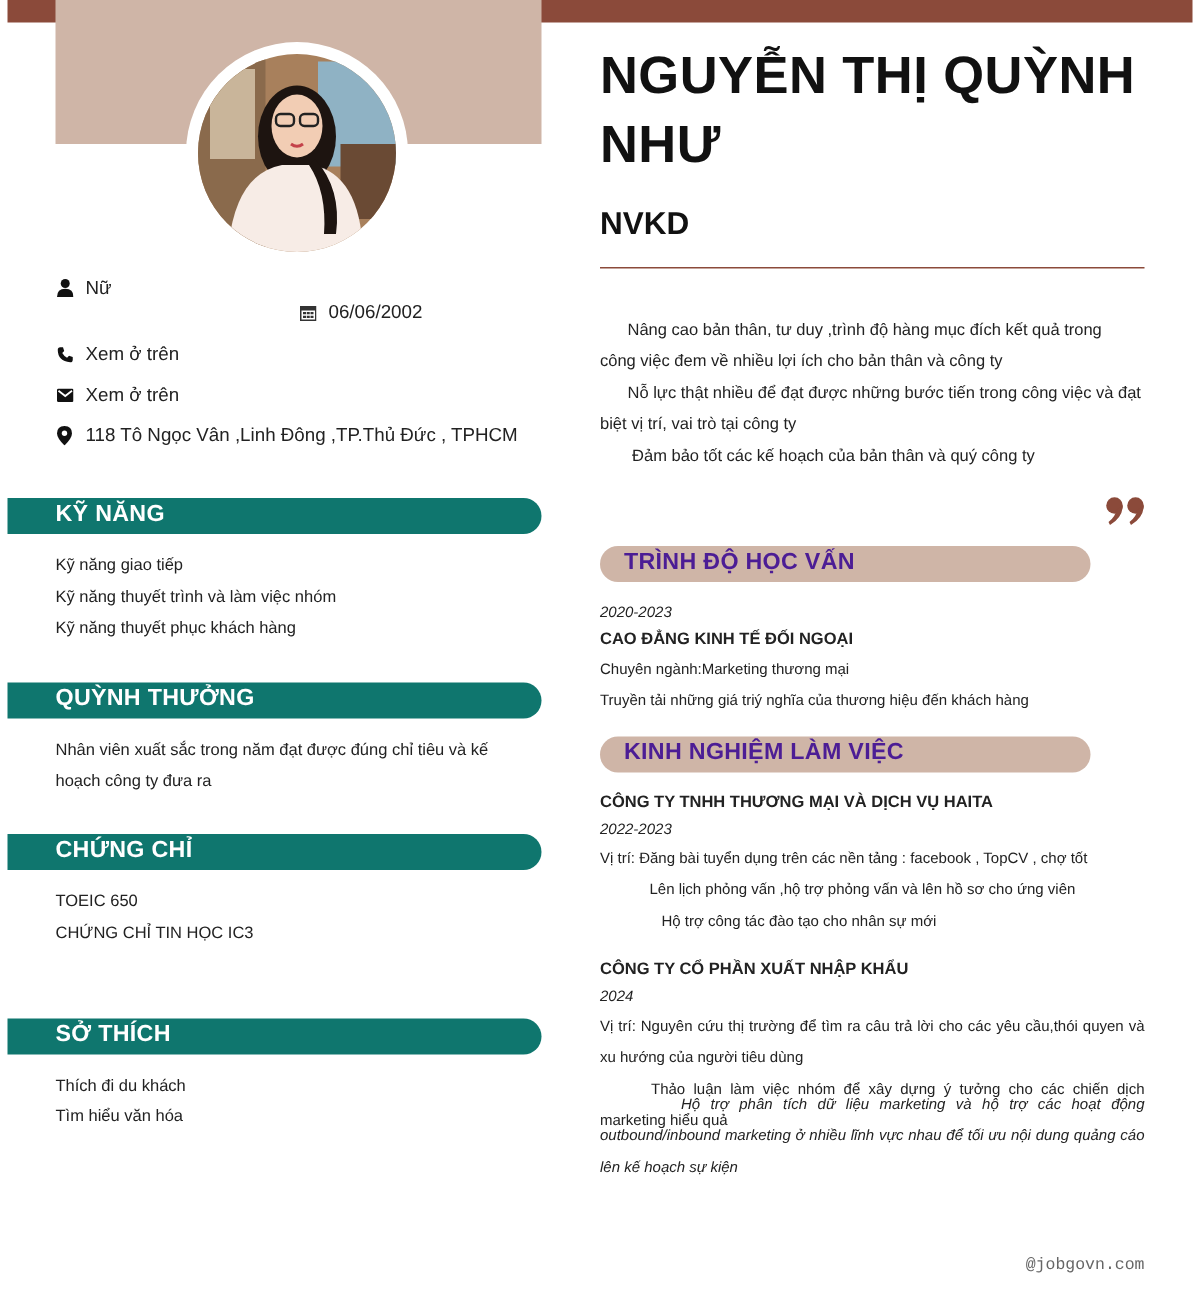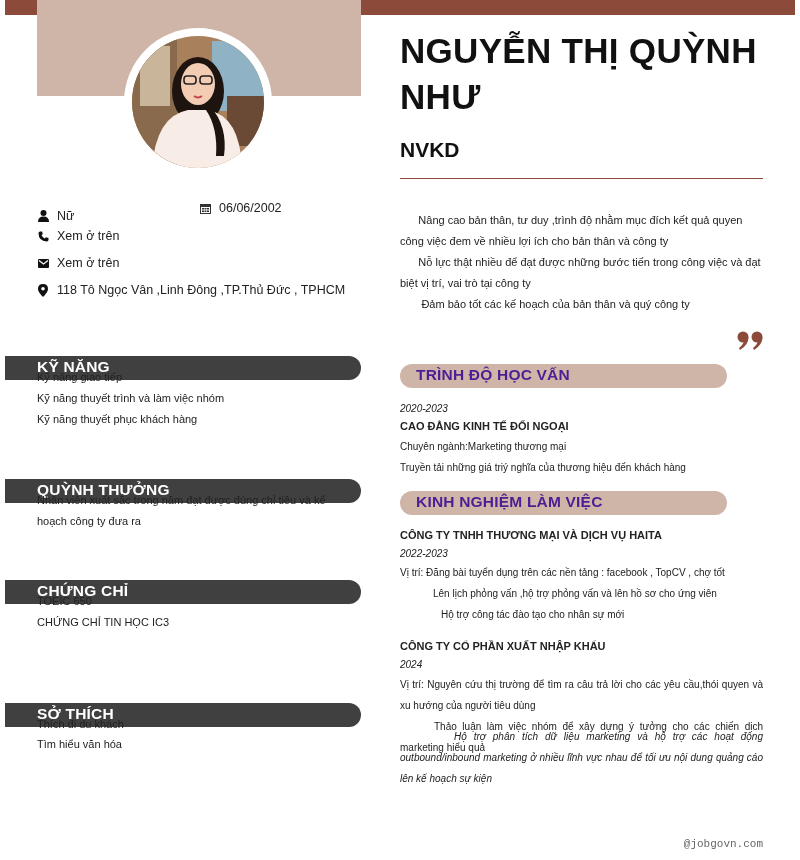--- a/index.html
+++ b/index.html
@@ -9,21 +9,21 @@
   .top-bar { position: absolute; left: 5px; top: 0; width: 790px; height: 15px; background: #8b4a3a; }
   .tan-panel { position: absolute; left: 37px; top: 0; width: 324px; height: 96px; background: #cfb5a7; }
 
   .avatar-wrap { position: absolute; left: 124px; top: 28px; width: 148px; height: 148px; border-radius: 50%; background: #ffffff; }
   .avatar { position: absolute; left: 8px; top: 8px; width: 132px; height: 132px; border-radius: 50%; overflow: hidden; }
 
   .contact { position: absolute; left: 37px; font-size: 12.5px; color: #222; display: flex; align-items: center; }
   .contact .ico { width: 12px; height: 12px; margin-right: 8px; display: inline-flex; align-items: center; justify-content: center; }
   .contact svg { display: block; }
 
-  .sec-head { position: absolute; left: 5px; width: 356px; height: 24px; background: #404040; border-radius: 0 12px 12px 0; margin-top: 24px; }
+  .sec-head { position: absolute; left: 5px; width: 356px; height: 24px; background: #0f766e; border-radius: 0 12px 12px 0; }
   .sec-head span { position: absolute; left: 32px; top: 2px; font-weight: bold; font-size: 15.5px; color: #ffffff; letter-spacing: 0.2px; }
 
   .left-item { position: absolute; left: 37px; font-size: 11px; color: #222; line-height: 21px; }
 
   .name { position: absolute; left: 400px; top: 28px; width: 380px; font-weight: bold; font-size: 35px; line-height: 46px; color: #111; letter-spacing: 0.3px; }
   .job-title { position: absolute; left: 400px; top: 138px; font-weight: bold; font-size: 21px; color: #111; }
   .divider { position: absolute; left: 400px; top: 178px; width: 363px; height: 1px; background: #8b4a3a; }
 
   .summary { position: absolute; left: 400px; width: 363px; font-size: 11px; color: #222; line-height: 21px; }
   .quote-icon { position: absolute; left: 737px; top: 331px; }
@@ -56,21 +56,21 @@
       <ellipse cx="66" cy="48" rx="17" ry="21" fill="#f2cdb4"></ellipse>
       <rect x="52" y="40" width="12" height="8" rx="3" fill="none" stroke="#222" stroke-width="1.6"></rect>
       <rect x="68" y="40" width="12" height="8" rx="3" fill="none" stroke="#222" stroke-width="1.6"></rect>
       <path d="M62 60 Q66 63 70 60" stroke="#c4424a" stroke-width="2" fill="none"></path>
       <path d="M20 132 Q24 80 56 74 L76 74 Q108 80 110 132 Z" fill="#f7ece6"></path>
       <path d="M78 70 Q96 90 92 120 L84 120 Q86 92 74 74 Z" fill="#1d1410"></path>
     </svg>
   </div>
 </div>
 
-<div class="contact" style="top:209px;">
+<div class="contact" style="top:185px;">
   <span class="ico">
     <svg width="11" height="12" viewBox="0 0 11 12">
         <circle cx="5.5" cy="3" r="3" fill="#111"></circle>
         <path d="M0 12 Q0 6.5 5.5 6.5 Q11 6.5 11 12 Z" fill="#111"></path>
       </svg>
   </span>
   <span>Nữ</span>
 </div>
 <div class="contact" style="top:201px; left:199px;">
   <span class="ico">
@@ -136,21 +136,21 @@
 <div class="sec-head" style="top:679px;">
     <span>SỞ THÍCH</span>
   </div>
 <div class="left-item" style="top:714px;">Thích đi du khách</div>
 <div class="left-item" style="top:734px;">Tìm hiểu văn hóa</div>
 
 <div class="name">NGUYỄN THỊ QUỲNH NHƯ</div>
 <div class="job-title">NVKD</div>
 <div class="divider"></div>
 
-<div class="summary" style="top:210px; white-space:pre;">      Nâng cao bản thân, tư duy ,trình độ nhằm mục đích kết quả quyen</div>
+<div class="summary" style="top:210px; white-space:pre;">      Nâng cao bản thân, tư duy ,trình độ hàng mục đích kết quả trong</div>
 <div class="summary" style="top:231px; white-space:pre;">công việc đem về nhiều lợi ích cho bản thân và công ty</div>
 <div class="summary" style="top:252px; white-space:pre;">      Nỗ lực thật nhiều để đạt được những bước tiến trong công việc và đạt</div>
 <div class="summary" style="top:273px; white-space:pre;">biệt vị trí, vai trò tại công ty</div>
 <div class="summary" style="top:294px; white-space:pre;">       Đảm bảo tốt các kế hoạch của bản thân và quý công ty</div>
 
 <div class="quote-icon">
   <svg width="27" height="20" viewBox="0 0 27 20">
     <circle cx="6" cy="6" r="5.5" fill="#8b4a3a"></circle>
       <path d="M11.5 6 Q11.5 14 3 19 L2 17 Q7 13 7 9 Z" fill="#8b4a3a"></path>
     <circle cx="20" cy="6" r="5.5" fill="#8b4a3a"></circle>

